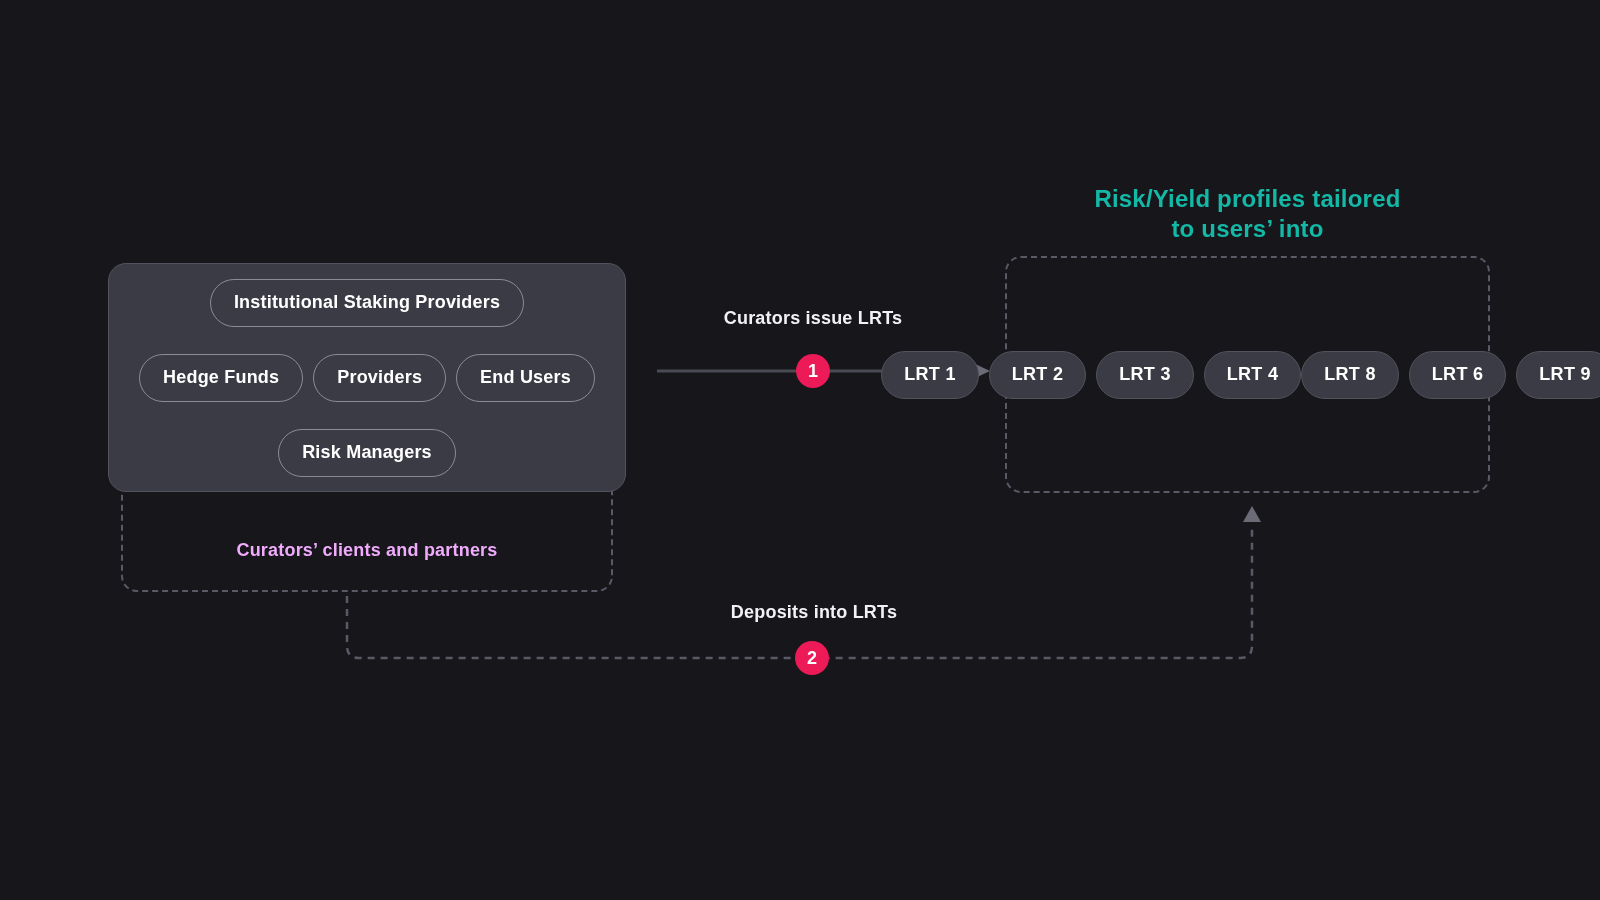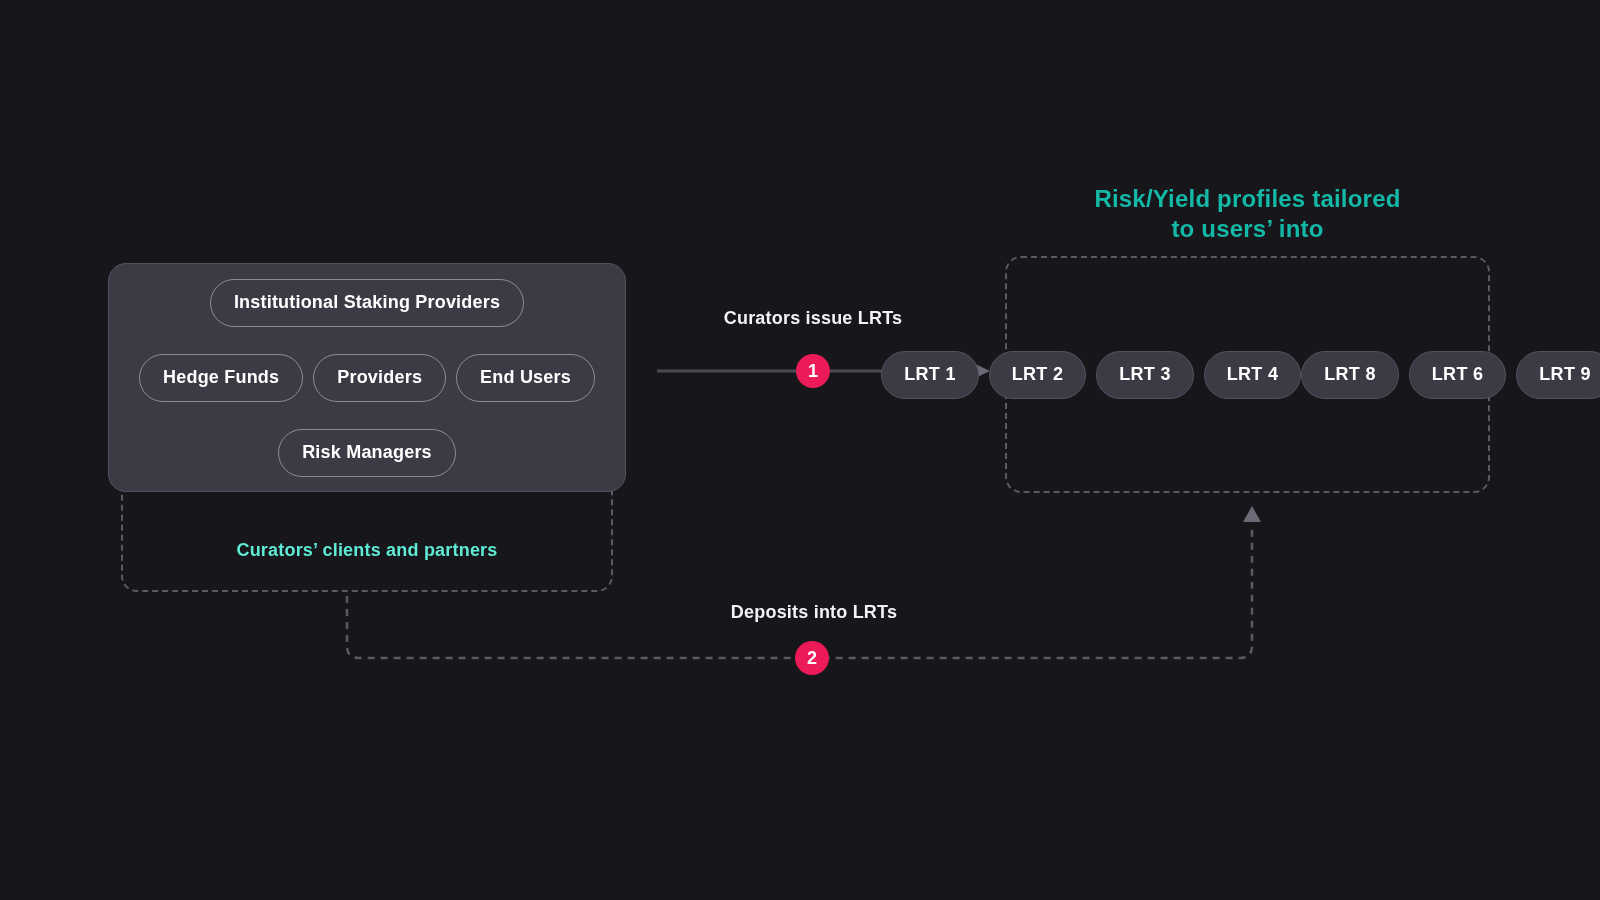--- a/index.html
+++ b/index.html
@@ -20,21 +20,21 @@
     border: 2px dashed #5a5a66;
     border-radius: 16px;
     box-sizing: border-box;
   }
   .clients-caption {
     position: absolute;
     left: 0; right: 0; bottom: 29px;
     text-align: center;
     font-size: 18px;
     font-weight: 700;
-    color: #5eead4;
+    color: #f0abfc;
     letter-spacing: 0.2px;
   }
   
   .clients-box {
     position: absolute;
     left: 108px; top: 263px;
     width: 518px; height: 229px;
     background: #3b3b45;
     border: 1.5px solid #53535f;
     border-radius: 18px;

